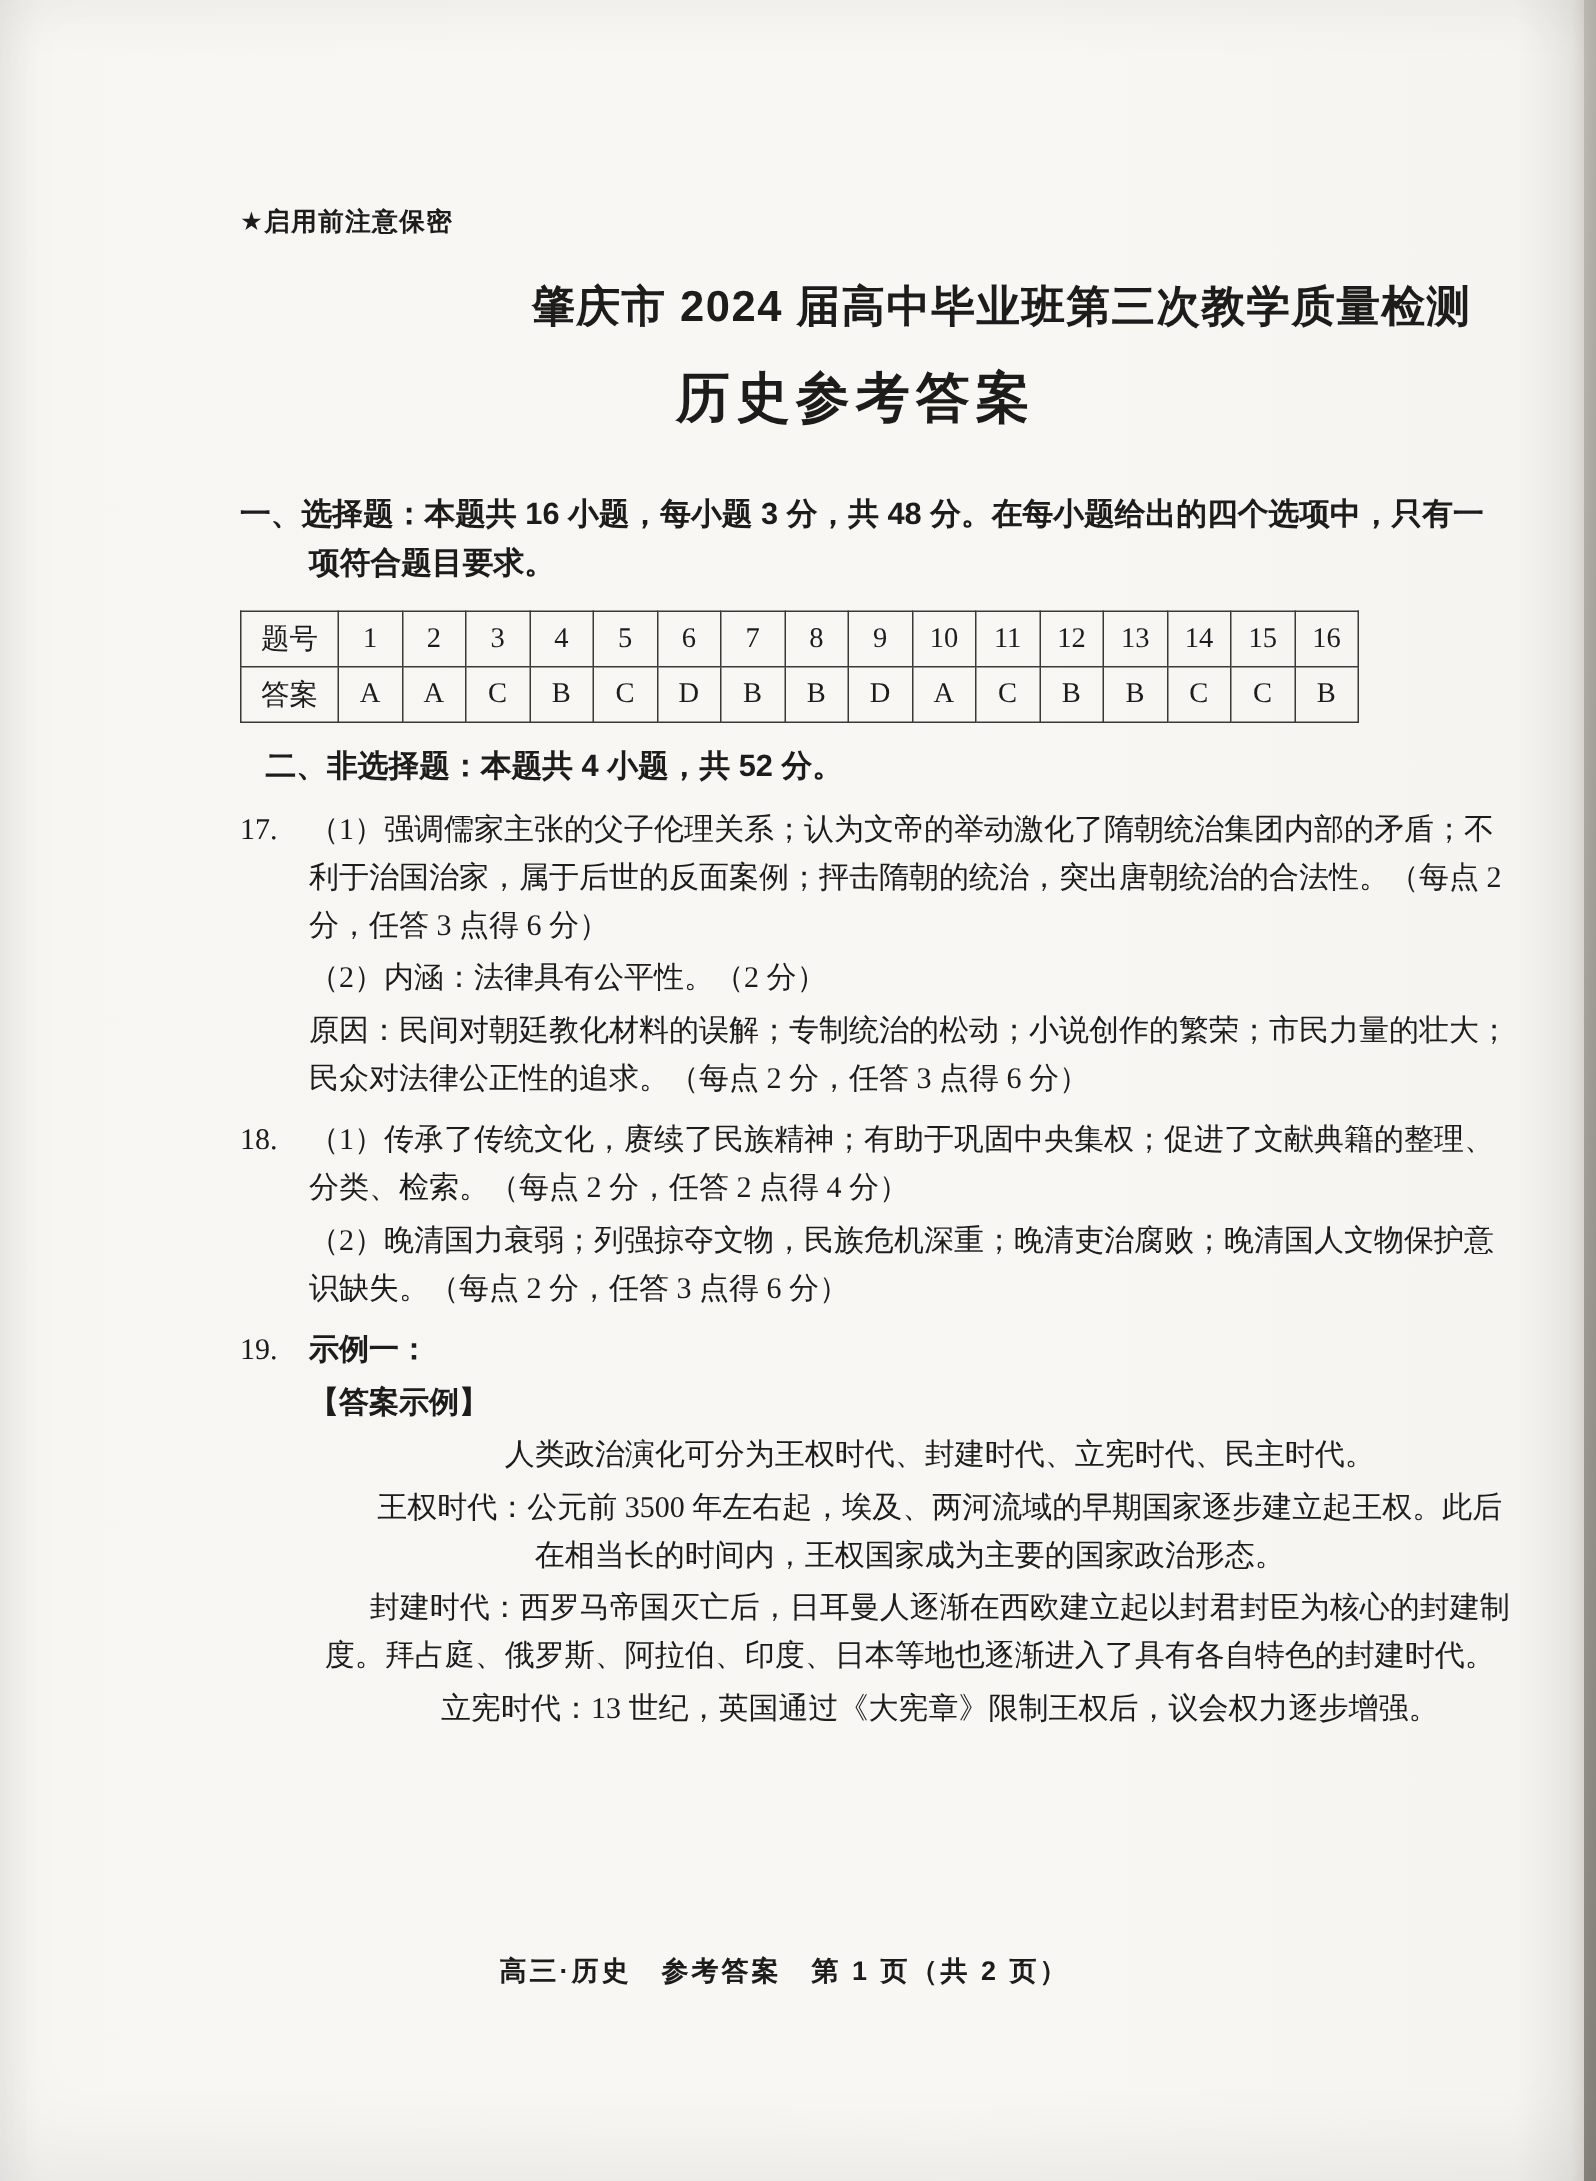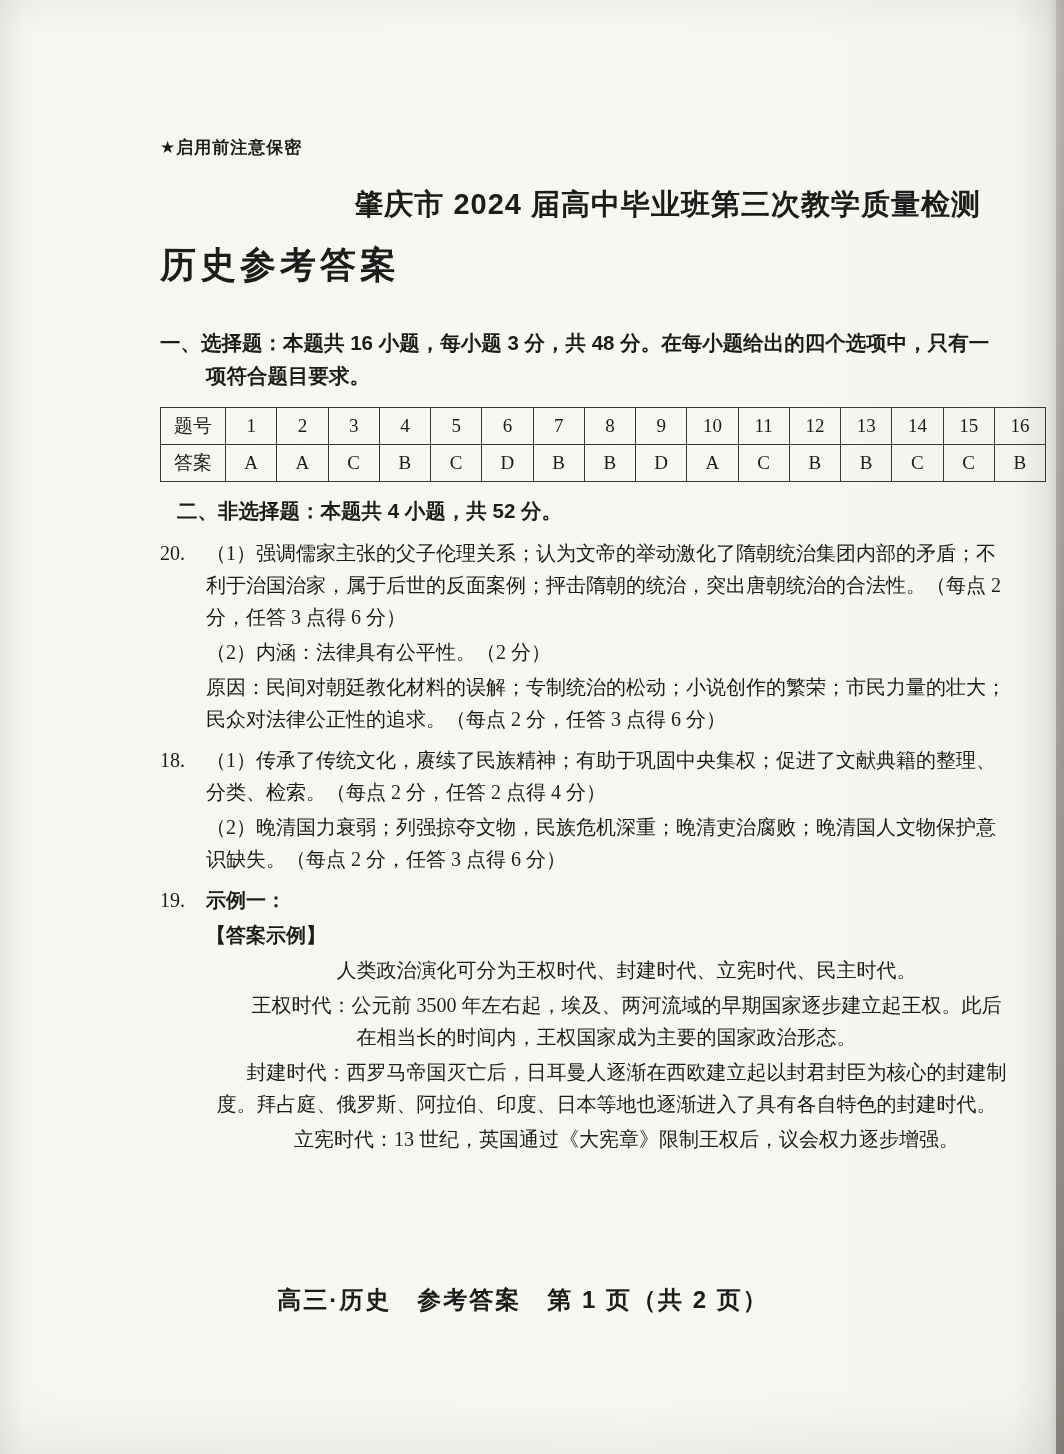--- a/index.html
+++ b/index.html
@@ -32,21 +32,21 @@
   .title {
     margin: 26px 26px 0 0;
     text-align: right;
     font-family: "Liberation Sans", "DejaVu Sans", sans-serif;
     font-weight: 700;
     font-size: 29px;
     letter-spacing: 1px;
   }
   .subtitle {
     margin: 16px 26px 0 0;
-    text-align: left;
+    text-align: center;
     font-family: "Liberation Sans", "DejaVu Sans", sans-serif;
     font-weight: 700;
     font-size: 36px;
     letter-spacing: 4px;
   }
   .sec-heading {
     font-family: Liberation Sans, sans-serif;
     font-weight: 700;
     font-size: 20.5px;
     line-height: 1.62;
@@ -56,21 +56,21 @@
     padding-left: 46px;
     text-indent: -46px;
   }
   .sec2 {
     margin-top: 12px;
     margin-left: 17px;
   }
   table.ans-table {
     border-collapse: collapse;
     table-layout: fixed;
-    width: 886px;
+    width: 746px;
     margin-top: 15px;
     background: transparent;
   }
   table.ans-table th,
   table.ans-table td {
     border: 1.5px solid #3a3936;
     height: 36px;
     padding: 0;
     text-align: center;
     vertical-align: middle;
@@ -101,25 +101,25 @@
     text-align: center;
   }
   .qa-p.bold {
     font-weight: 700;
     font-family: "Liberation Sans", "DejaVu Sans", sans-serif;
   }
   .footer {
     position: absolute;
     left: 0;
     right: 18px;
-    bottom: 138px;
-    text-align: center;
-    font-family: "Liberation Sans", "DejaVu Sans", sans-serif;
-    font-weight: 700;
-    font-size: 24px;
+    bottom: 128px;
+    text-align: center;
+    font-family: "Liberation Sans", "DejaVu Sans", sans-serif;
+    font-weight: 700;
+    font-size: 18px;
     letter-spacing: 2px;
   }
   .edge-smudge {
     position: absolute;
     right: 0;
     top: 0;
     bottom: 0;
     width: 8px;
     background: linear-gradient(180deg, rgba(120,115,108,0.25), rgba(90,86,80,0.45) 60%, rgba(70,66,60,0.55));
     pointer-events: none;
@@ -178,21 +178,21 @@
           <td>C</td>
           <td>B</td>
         </tr>
     </tbody>
   </table>
 
   <div class="sec-heading sec2">二、非选择题：本题共 4 小题，共 52 分。</div>
 
   <div>
       <div class="qa">
-        <span class="qa-num">20.</span>
+        <span class="qa-num">17.</span>
         <p class="qa-p">（1）强调儒家主张的父子伦理关系；认为文帝的举动激化了隋朝统治集团内部的矛盾；不利于治国治家，属于后世的反面案例；抨击隋朝的统治，突出唐朝统治的合法性。（每点 2 分，任答 3 点得 6 分）</p>
         <p class="qa-p">（2）内涵：法律具有公平性。（2 分）</p>
         <p class="qa-p">原因：民间对朝廷教化材料的误解；专制统治的松动；小说创作的繁荣；市民力量的壮大；民众对法律公正性的追求。（每点 2 分，任答 3 点得 6 分）</p>
       </div>
       <div class="qa">
         <span class="qa-num">18.</span>
         <p class="qa-p">（1）传承了传统文化，赓续了民族精神；有助于巩固中央集权；促进了文献典籍的整理、分类、检索。（每点 2 分，任答 2 点得 4 分）</p>
         <p class="qa-p">（2）晚清国力衰弱；列强掠夺文物，民族危机深重；晚清吏治腐败；晚清国人文物保护意识缺失。（每点 2 分，任答 3 点得 6 分）</p>
       </div>
       <div class="qa">

